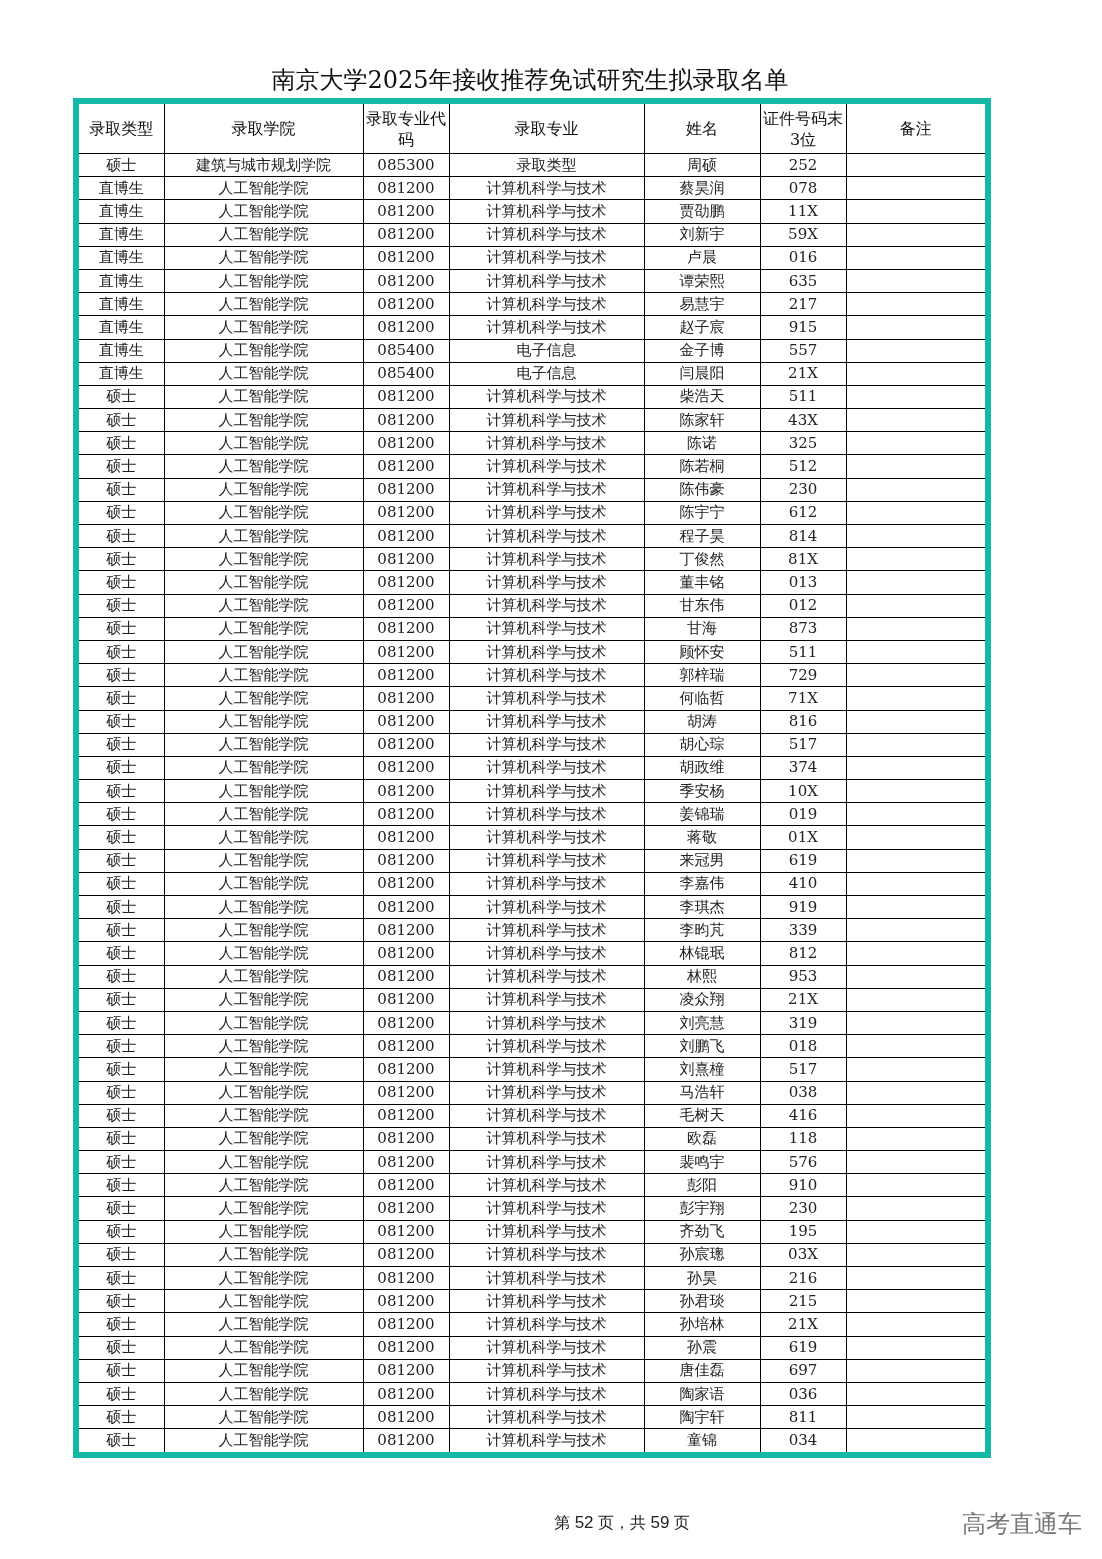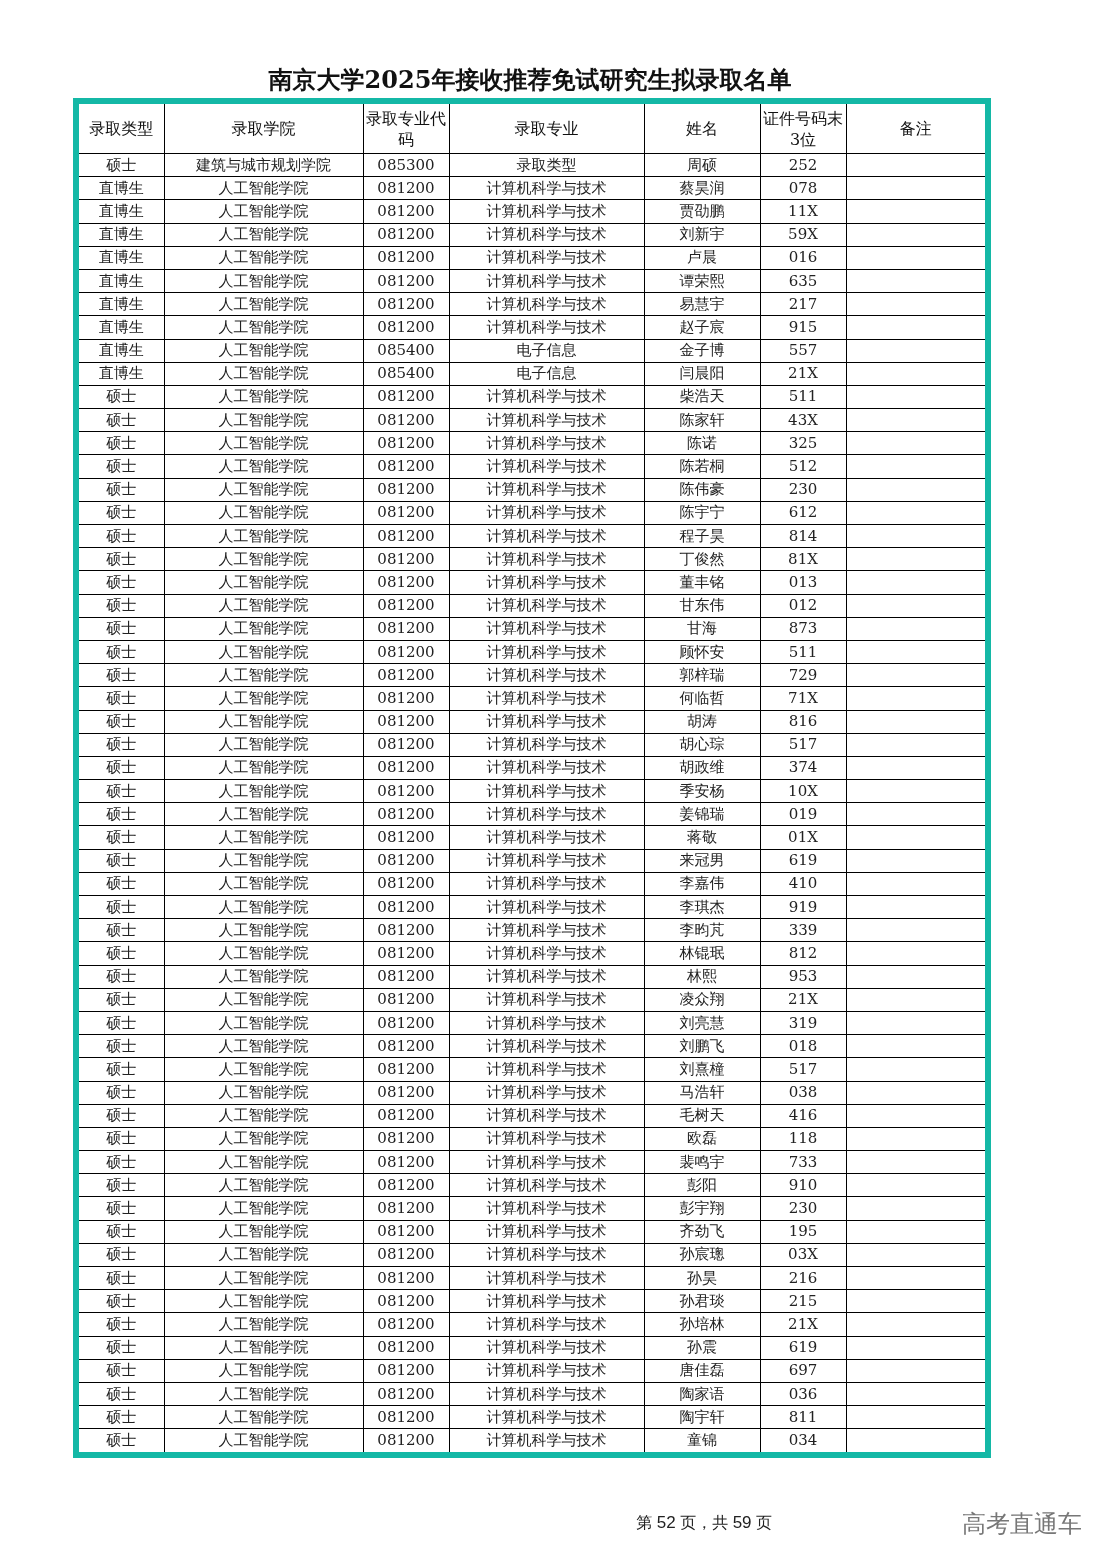--- a/index.html
+++ b/index.html
@@ -2,38 +2,38 @@
 <html><head>
 <meta charset="utf-8">
 <style>
   html, body { margin: 0; padding: 0; background: #ffffff; }
   body {
     width: 1102px; height: 1559px; position: relative; overflow: hidden;
     font-family: "DejaVu Serif", "Liberation Serif", serif; color: #1a1a1a;
   }
   .title {
     position: absolute; left: 0; width: 1060px; top: 64px; text-align: center;
-    font-size: 24px; font-weight: bold; letter-spacing: 0px; color: #111;
+    font-size: 24px; font-weight: normal; letter-spacing: 0px; color: #111;
   }
   table.roster {
     position: absolute; left: 73px; top: 98px; width: 912px;
     border-collapse: collapse; table-layout: fixed;
     border: 6px solid #14b8a6;
   }
   table.roster th, table.roster td {
     border: 1.5px solid #000; text-align: center; padding: 0; overflow: hidden; white-space: nowrap;
   }
   table.roster th {
     height: 49px; font-size: 16px; font-weight: normal; line-height: 21px; white-space: normal; color: #111;
   }
   table.roster td {
     height: 22.2px; font-size: 15px; line-height: 21px; color: #222;
   }
   .footer-page {
-    position: absolute; top: 1513px; left: 400px; width: 300px; text-align: right;
+    position: absolute; top: 1513px; left: 400px; width: 300px; text-align: center;
     font-family: "Liberation Sans", "DejaVu Sans", sans-serif; font-size: 16px; color: #222;
     padding-left: 72px;
   }
   .footer-page b { font-weight: normal; font-size: 17px; }
   .watermark {
     position: absolute; top: 1508px; left: 962px;
     font-family: "DejaVu Sans", "Liberation Sans", sans-serif; font-size: 24px; color: #777;
   }
 </style>
 </head>
@@ -449,21 +449,21 @@
         <td>欧磊</td>
         <td>118</td>
         <td></td>
       </tr>
       <tr>
         <td>硕士</td>
         <td>人工智能学院</td>
         <td>081200</td>
         <td>计算机科学与技术</td>
         <td>裴鸣宇</td>
-        <td>733</td>
+        <td>576</td>
         <td></td>
       </tr>
       <tr>
         <td>硕士</td>
         <td>人工智能学院</td>
         <td>081200</td>
         <td>计算机科学与技术</td>
         <td>彭阳</td>
         <td>910</td>
         <td></td>

